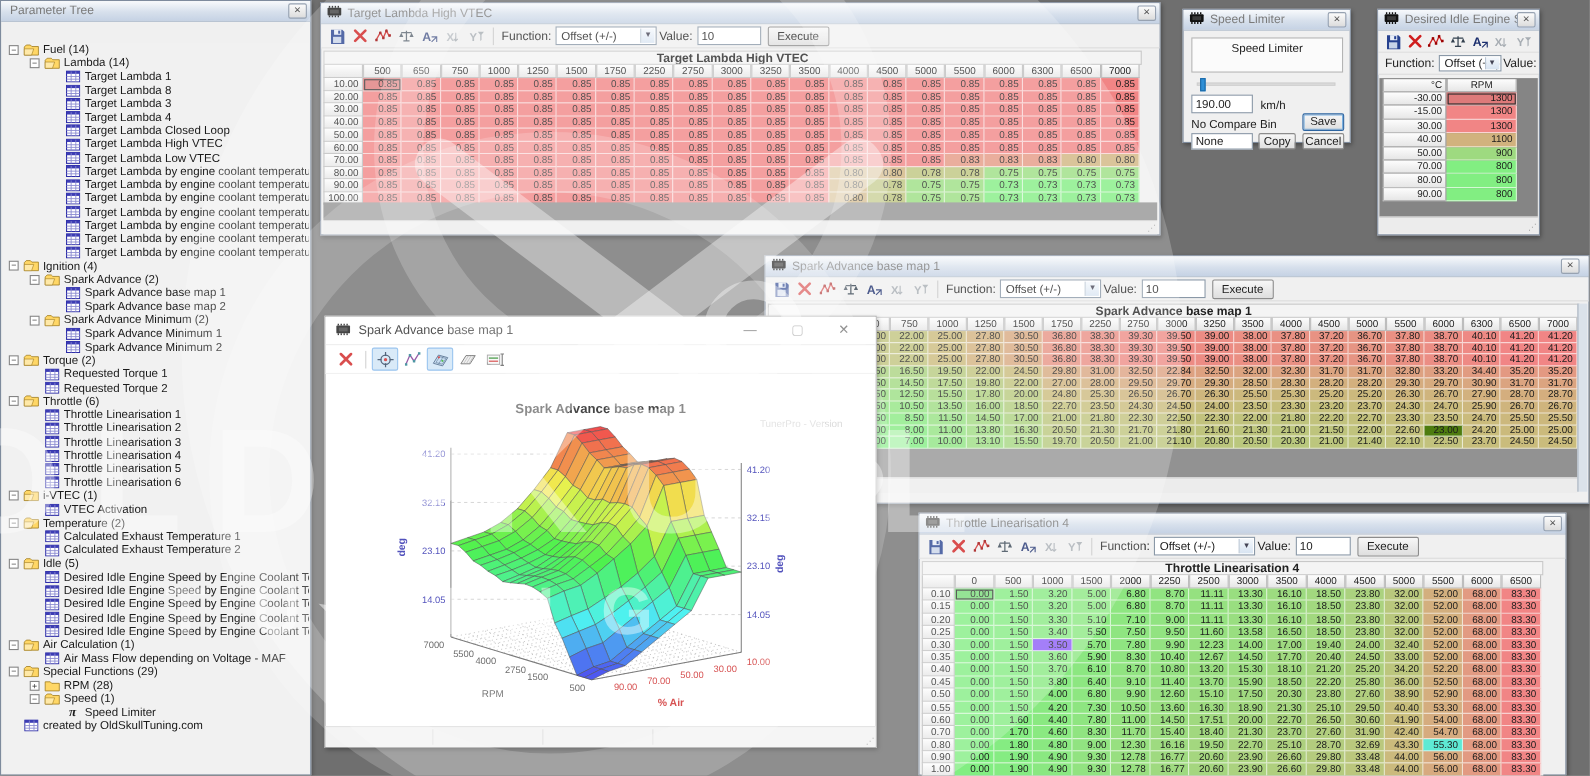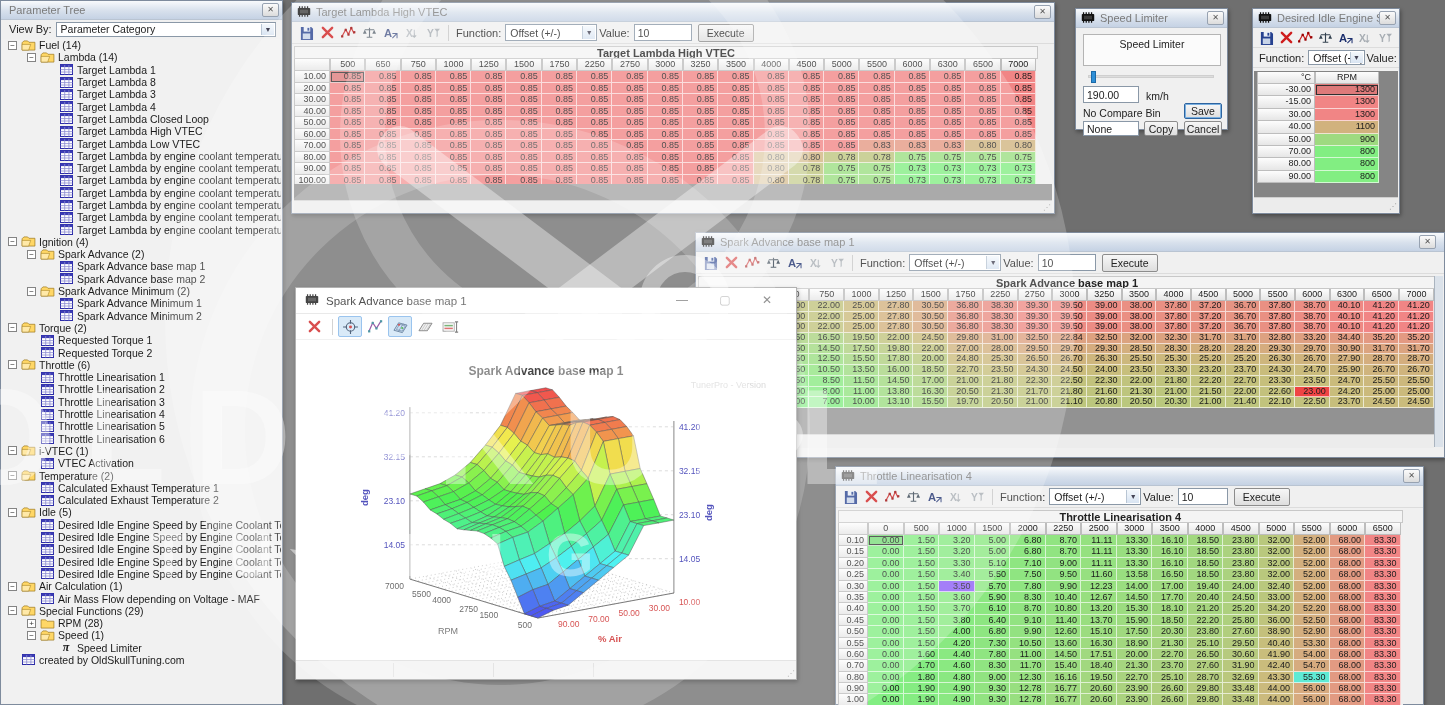--- a/index.html
+++ b/index.html
@@ -59,27 +59,20 @@
   svg text{font-family:"Liberation Sans",sans-serif}
 </style>
 </head>
 <body>
 
 <div class="win" id="ptree-win" style="left:0;top:0;width:283px;height:705px">
   <div class="tbar">
     <span class="ttl">Parameter Tree</span>
     <span class="wclose">✕</span>
   </div>
-  <div style="height:18px;display:flex;align-items:center;padding:0 6px;background:#f0f0f0">
-    <span class="lbl">View By:</span>
-    <span class="sel" style="flex:1;height:15px">
-      <span>Parameter Category</span>
-      <span class="chev">▼</span>
-    </span>
-  </div>
   <div id="ptree-body">
       <div class="trowi" style="padding-left: 6px;">
         <span class="exp">−</span>
         <span class="tico">
           <svg viewBox="0 0 16 12" width="15" height="11">
             <path d="M1 3l2-2h4l1.5 1.5H15V11H1z" fill="#ffd766" stroke="#a07c1f" stroke-width="0.8"></path>
             <path d="M1 4.8h9.4L8.2 11H1z" fill="#ffe9a8" stroke="#a07c1f" stroke-width="0.6"></path>
           </svg>
         </span>
         <span class="tlabel">Fuel (14)</span>
@@ -1371,21 +1364,21 @@
         <div class="cell" style="width:34.7px;line-height:9.7px;background:rgb(186,199,125)">20.50</div>
         <div class="cell" style="width:34.7px;line-height:9.7px;background:rgb(189,197,125)">21.30</div>
         <div class="cell" style="width:34.7px;line-height:9.7px;background:rgb(191,196,125)">21.70</div>
         <div class="cell" style="width:34.7px;line-height:9.7px;background:rgb(191,196,125)">21.80</div>
         <div class="cell" style="width:34.7px;line-height:9.7px;background:rgb(191,196,125)">21.60</div>
         <div class="cell" style="width:34.7px;line-height:9.7px;background:rgb(189,197,125)">21.30</div>
         <div class="cell" style="width:34.7px;line-height:9.7px;background:rgb(188,198,125)">21.00</div>
         <div class="cell" style="width:34.7px;line-height:9.7px;background:rgb(190,196,125)">21.50</div>
         <div class="cell" style="width:34.7px;line-height:9.7px;background:rgb(192,195,125)">22.00</div>
         <div class="cell" style="width:34.7px;line-height:9.7px;background:rgb(195,193,125)">22.60</div>
-        <div class="cell" style="width:34.7px;line-height:9.7px;background:#ef4444">23.00</div>
+        <div class="cell" style="width:34.7px;line-height:9.7px;background:#4d7c0f">23.00</div>
         <div class="cell" style="width:34.7px;line-height:9.7px;background:rgb(201,189,124)">24.20</div>
         <div class="cell" style="width:34.7px;line-height:9.7px;background:rgb(203,186,124)">25.00</div>
         <div class="cell" style="width:34.7px;line-height:9.7px;background:rgb(203,186,124)">25.00</div>
       </div>
       <div class="trow" style="height:10.7px">
         <div class="hcell rh" style="width:42px;height:10.7px;line-height:9.7px">100.00</div>
         <div class="cell" style="width:34.7px;line-height:9.7px;background:rgb(130,238,130)">7.00</div>
         <div class="cell" style="width:34.7px;line-height:9.7px;background:rgb(130,238,130)">7.00</div>
         <div class="cell" style="width:34.7px;line-height:9.7px;background:rgb(130,238,130)">7.00</div>
         <div class="cell" style="width:34.7px;line-height:9.7px;background:rgb(142,229,129)">10.00</div>

